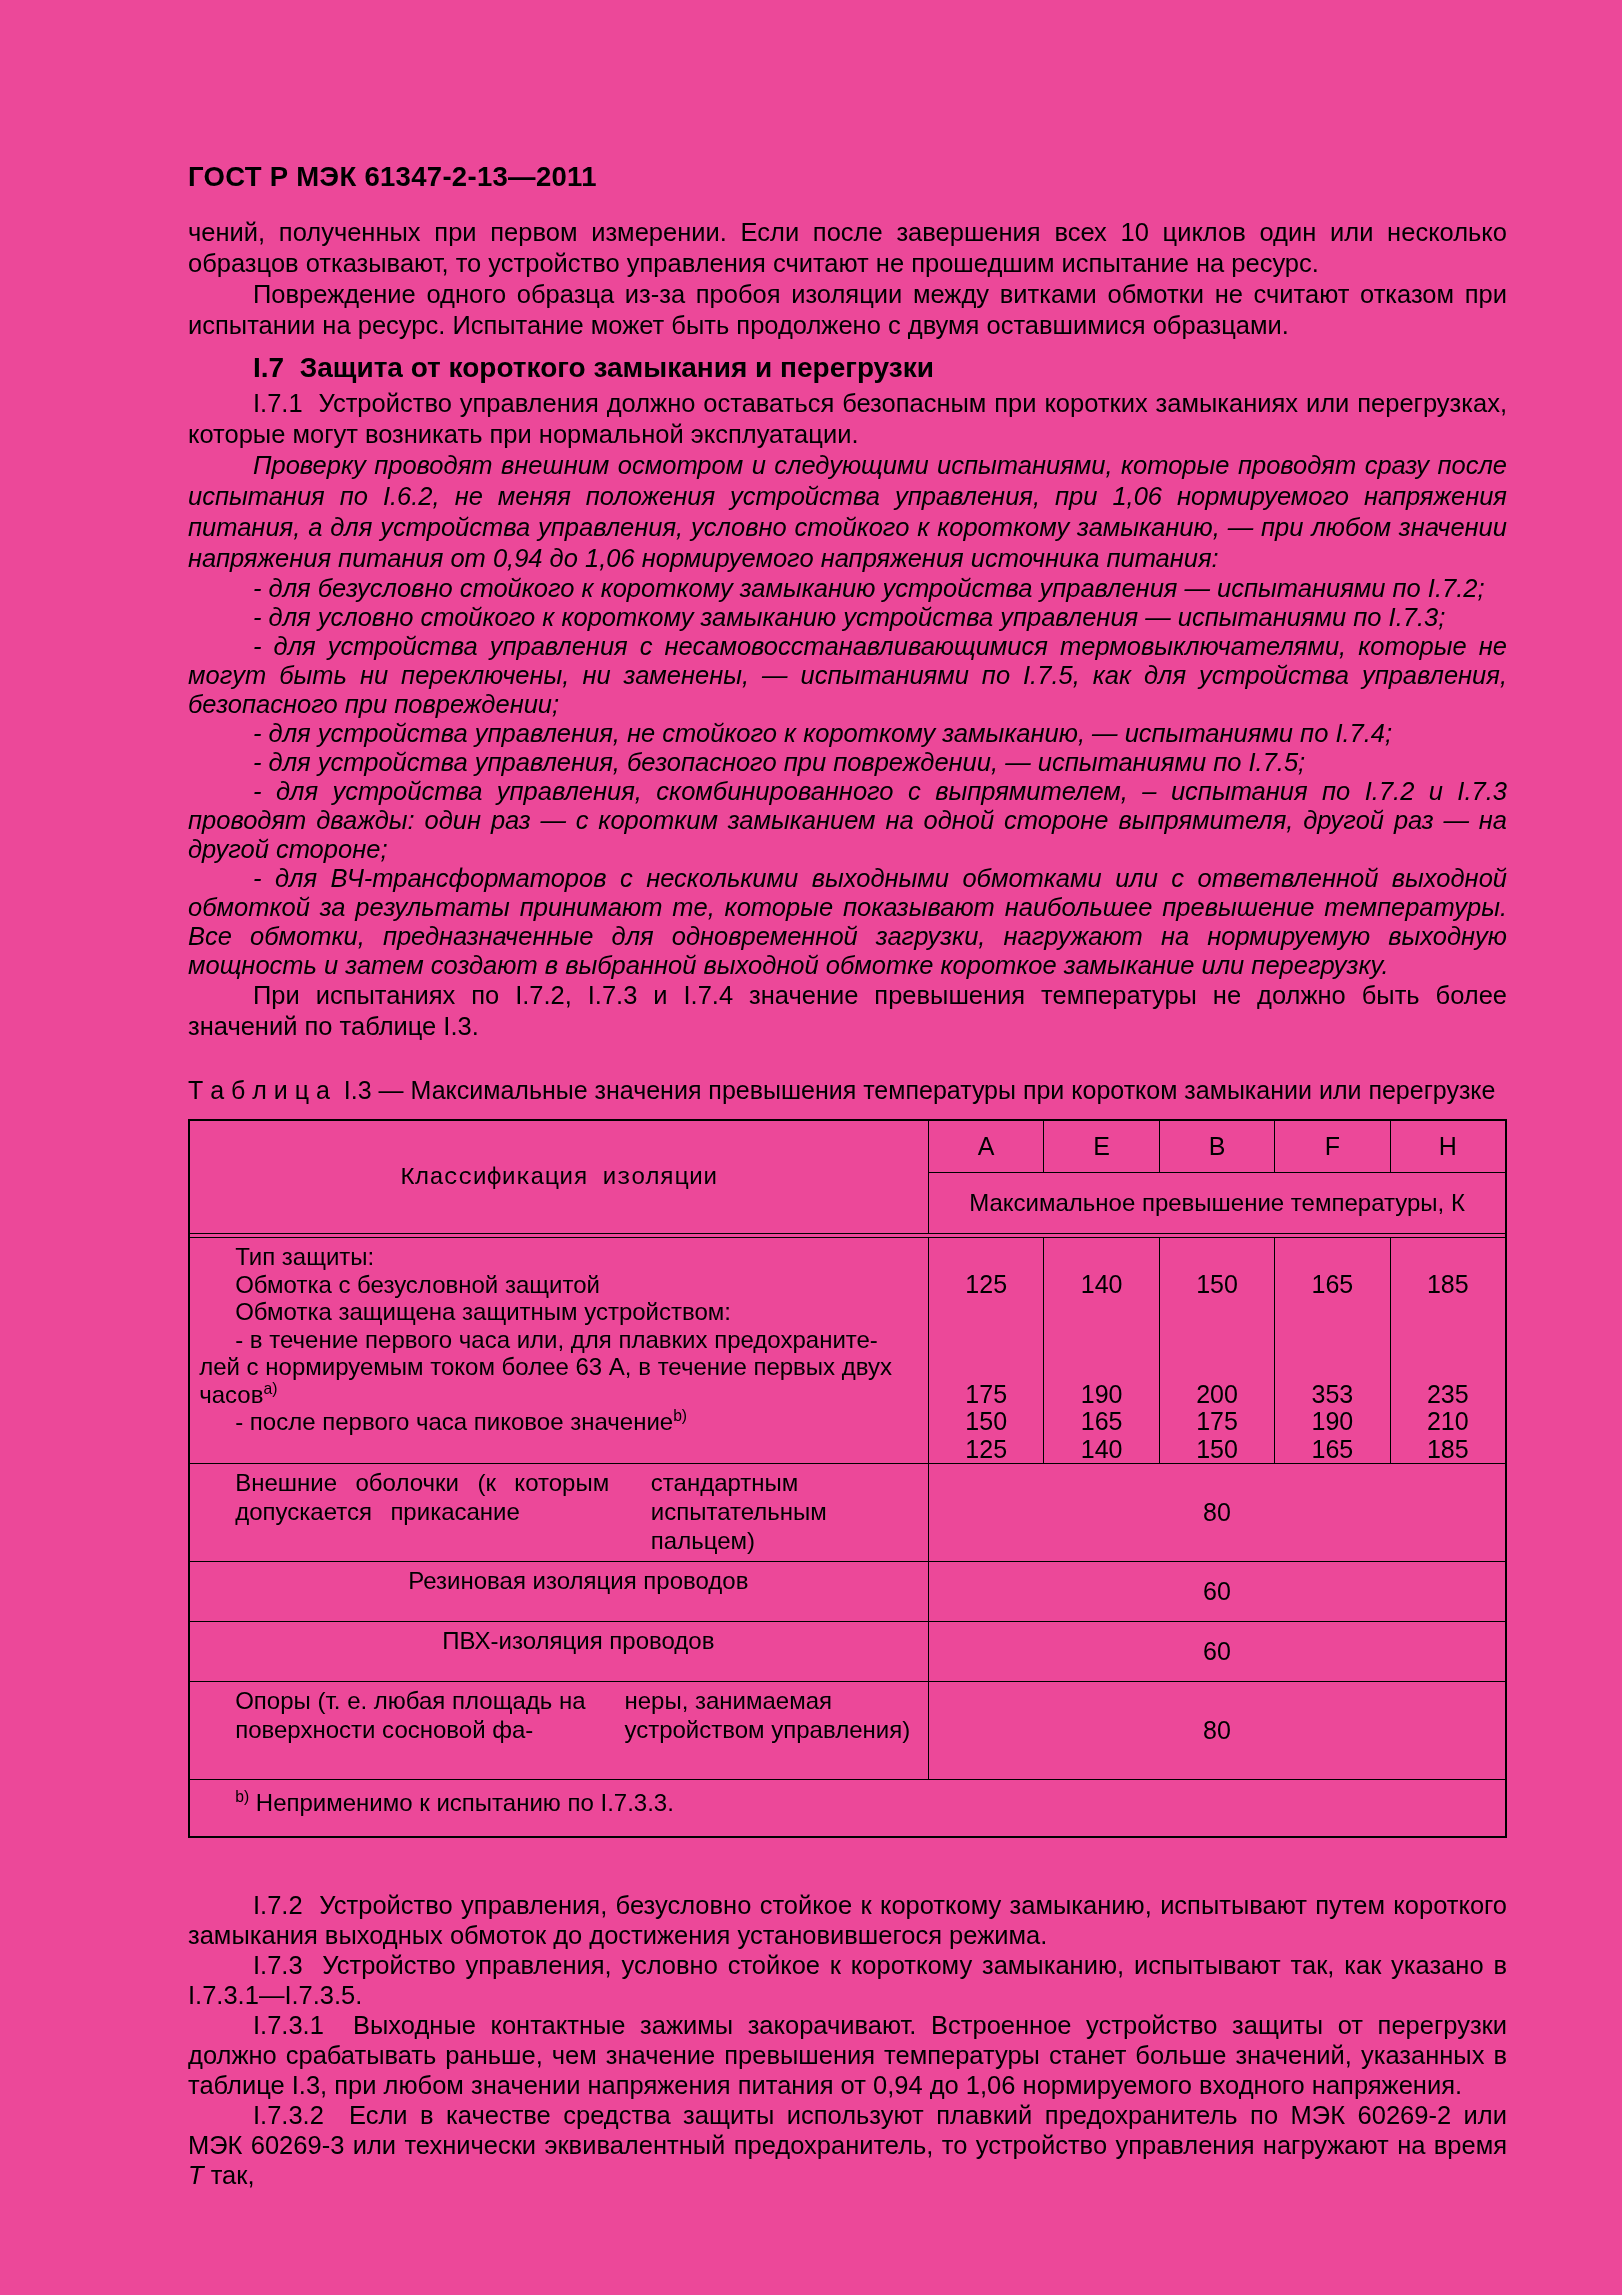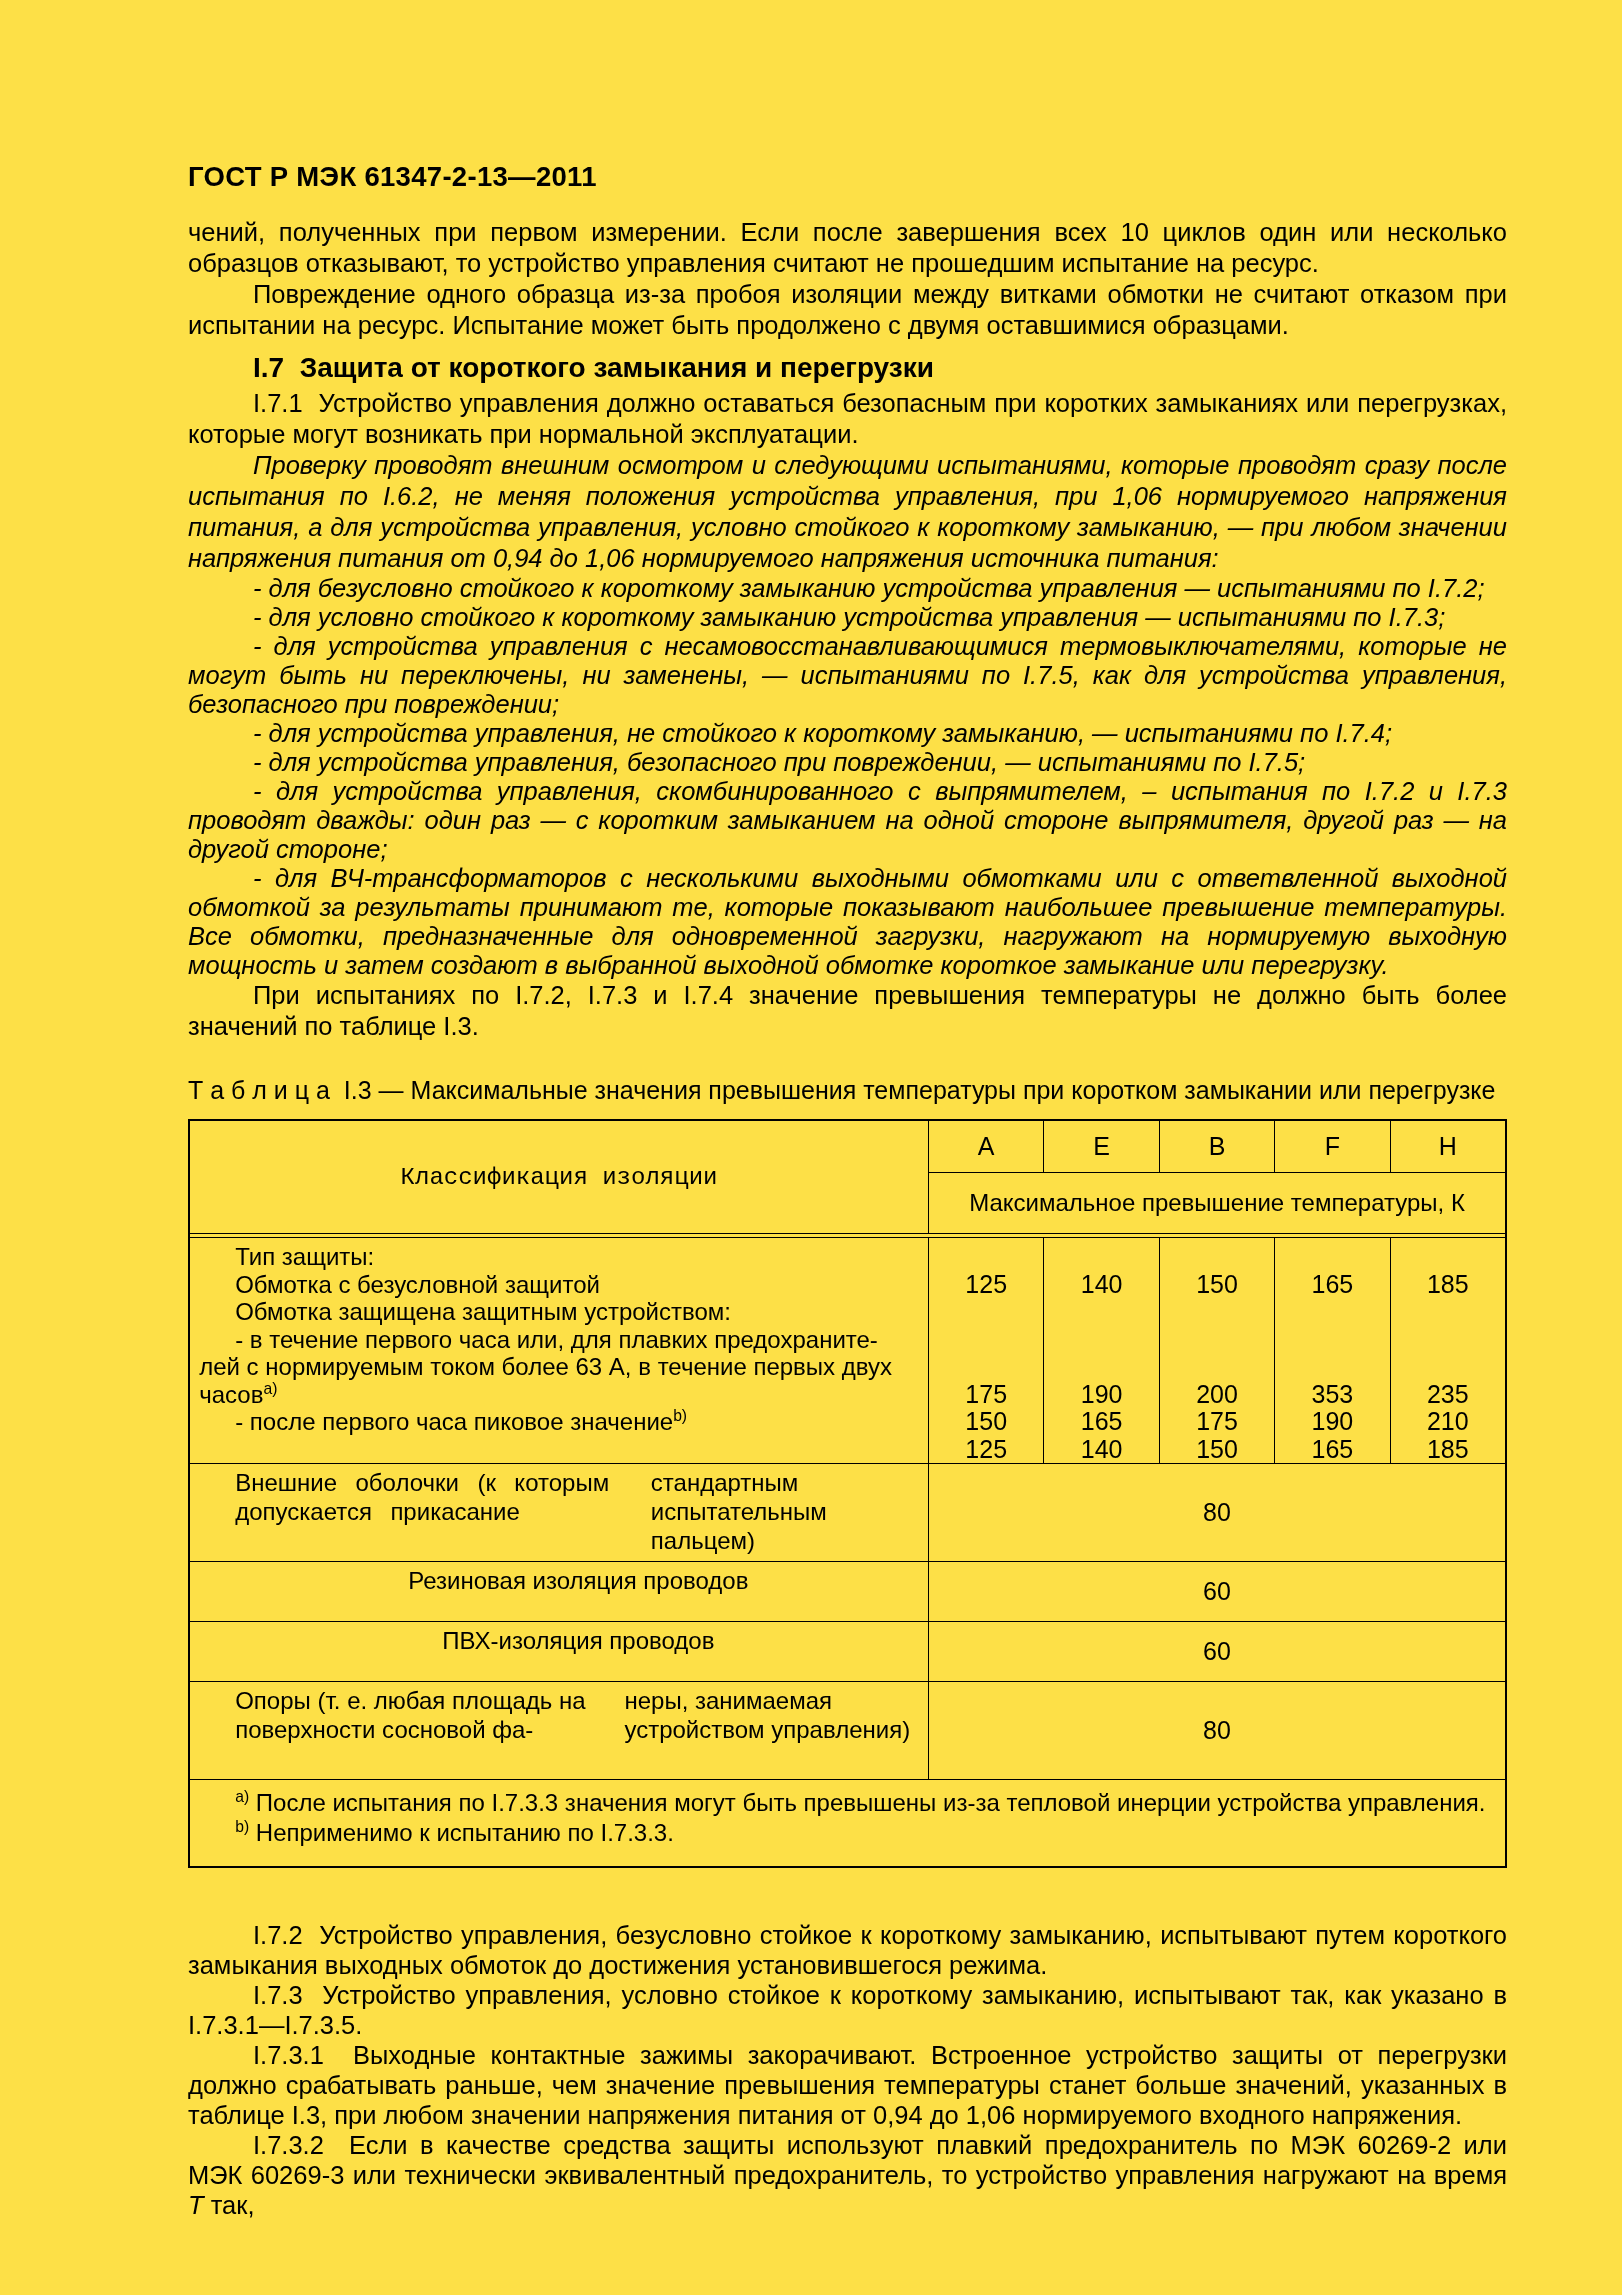--- a/index.html
+++ b/index.html
@@ -1,20 +1,20 @@
 <!DOCTYPE html>
 <html style="font-size:10.5px"><head>
 <meta charset="utf-8">
 <style>
   html,body { margin:0; padding:0; background:#ffffff; }
   * { box-sizing:border-box; }
   .page {
     position:relative;
     width:1623px; height:2295px;
-    background:#fde047;
+    background:#ec4899;
     color:#000;
     font-family:"Liberation Sans","DejaVu Sans",sans-serif;
     overflow:hidden;
   }
   .content {
     position:absolute;
     left:188px; top:0;
     width:1319px;
   }
   .doc-header {
@@ -243,21 +243,20 @@
       <div class="trow h-sup">
         <div class="clw vr mcell">
           <div class="ml ind">Опоры (т. е. любая площадь на поверхности сосновой фа-</div>
           <div class="ml">неры, занимаемая устройством управления)</div>
         </div>
         <div class="mval">80</div>
       </div>
 
       <div class="trow lastrow">
         <div class="fnrow" style="width:100%">
-          <p class="fn"><sup class="fnm">a)</sup> <span>После испытания по I.7.3.3 значения могут быть превышены из-за тепловой инерции устройства управления.</span></p>
           <p class="fn"><sup class="fnm">b)</sup> <span>Неприменимо к испытанию по I.7.3.3.</span></p>
         </div>
       </div>
 
     </div>
 
     <p class="body btm mt">I.7.2&nbsp; Устройство управления, безусловно стойкое к короткому замыканию, испытывают путем короткого замыкания выходных обмоток до достижения установившегося режима.</p>
     <p class="body btm">I.7.3&nbsp; Устройство управления, условно стойкое к короткому замыканию, испытывают так, как указано в I.7.3.1—I.7.3.5.</p>
     <p class="body btm">I.7.3.1&nbsp; Выходные контактные зажимы закорачивают. Встроенное устройство защиты от перегрузки должно срабатывать раньше, чем значение превышения температуры станет больше значений, указанных в таблице I.3, при любом значении напряжения питания от 0,94 до 1,06 нормируемого входного напряжения.</p>
     <p class="body btm"><span>I.7.3.2&nbsp; Если в качестве средства защиты используют плавкий предохранитель по МЭК&nbsp;60269-2 или МЭК&nbsp;60269-3 или технически эквивалентный предохранитель, то устройство управления нагружают на время </span><i>Т</i><span> так,</span></p>

